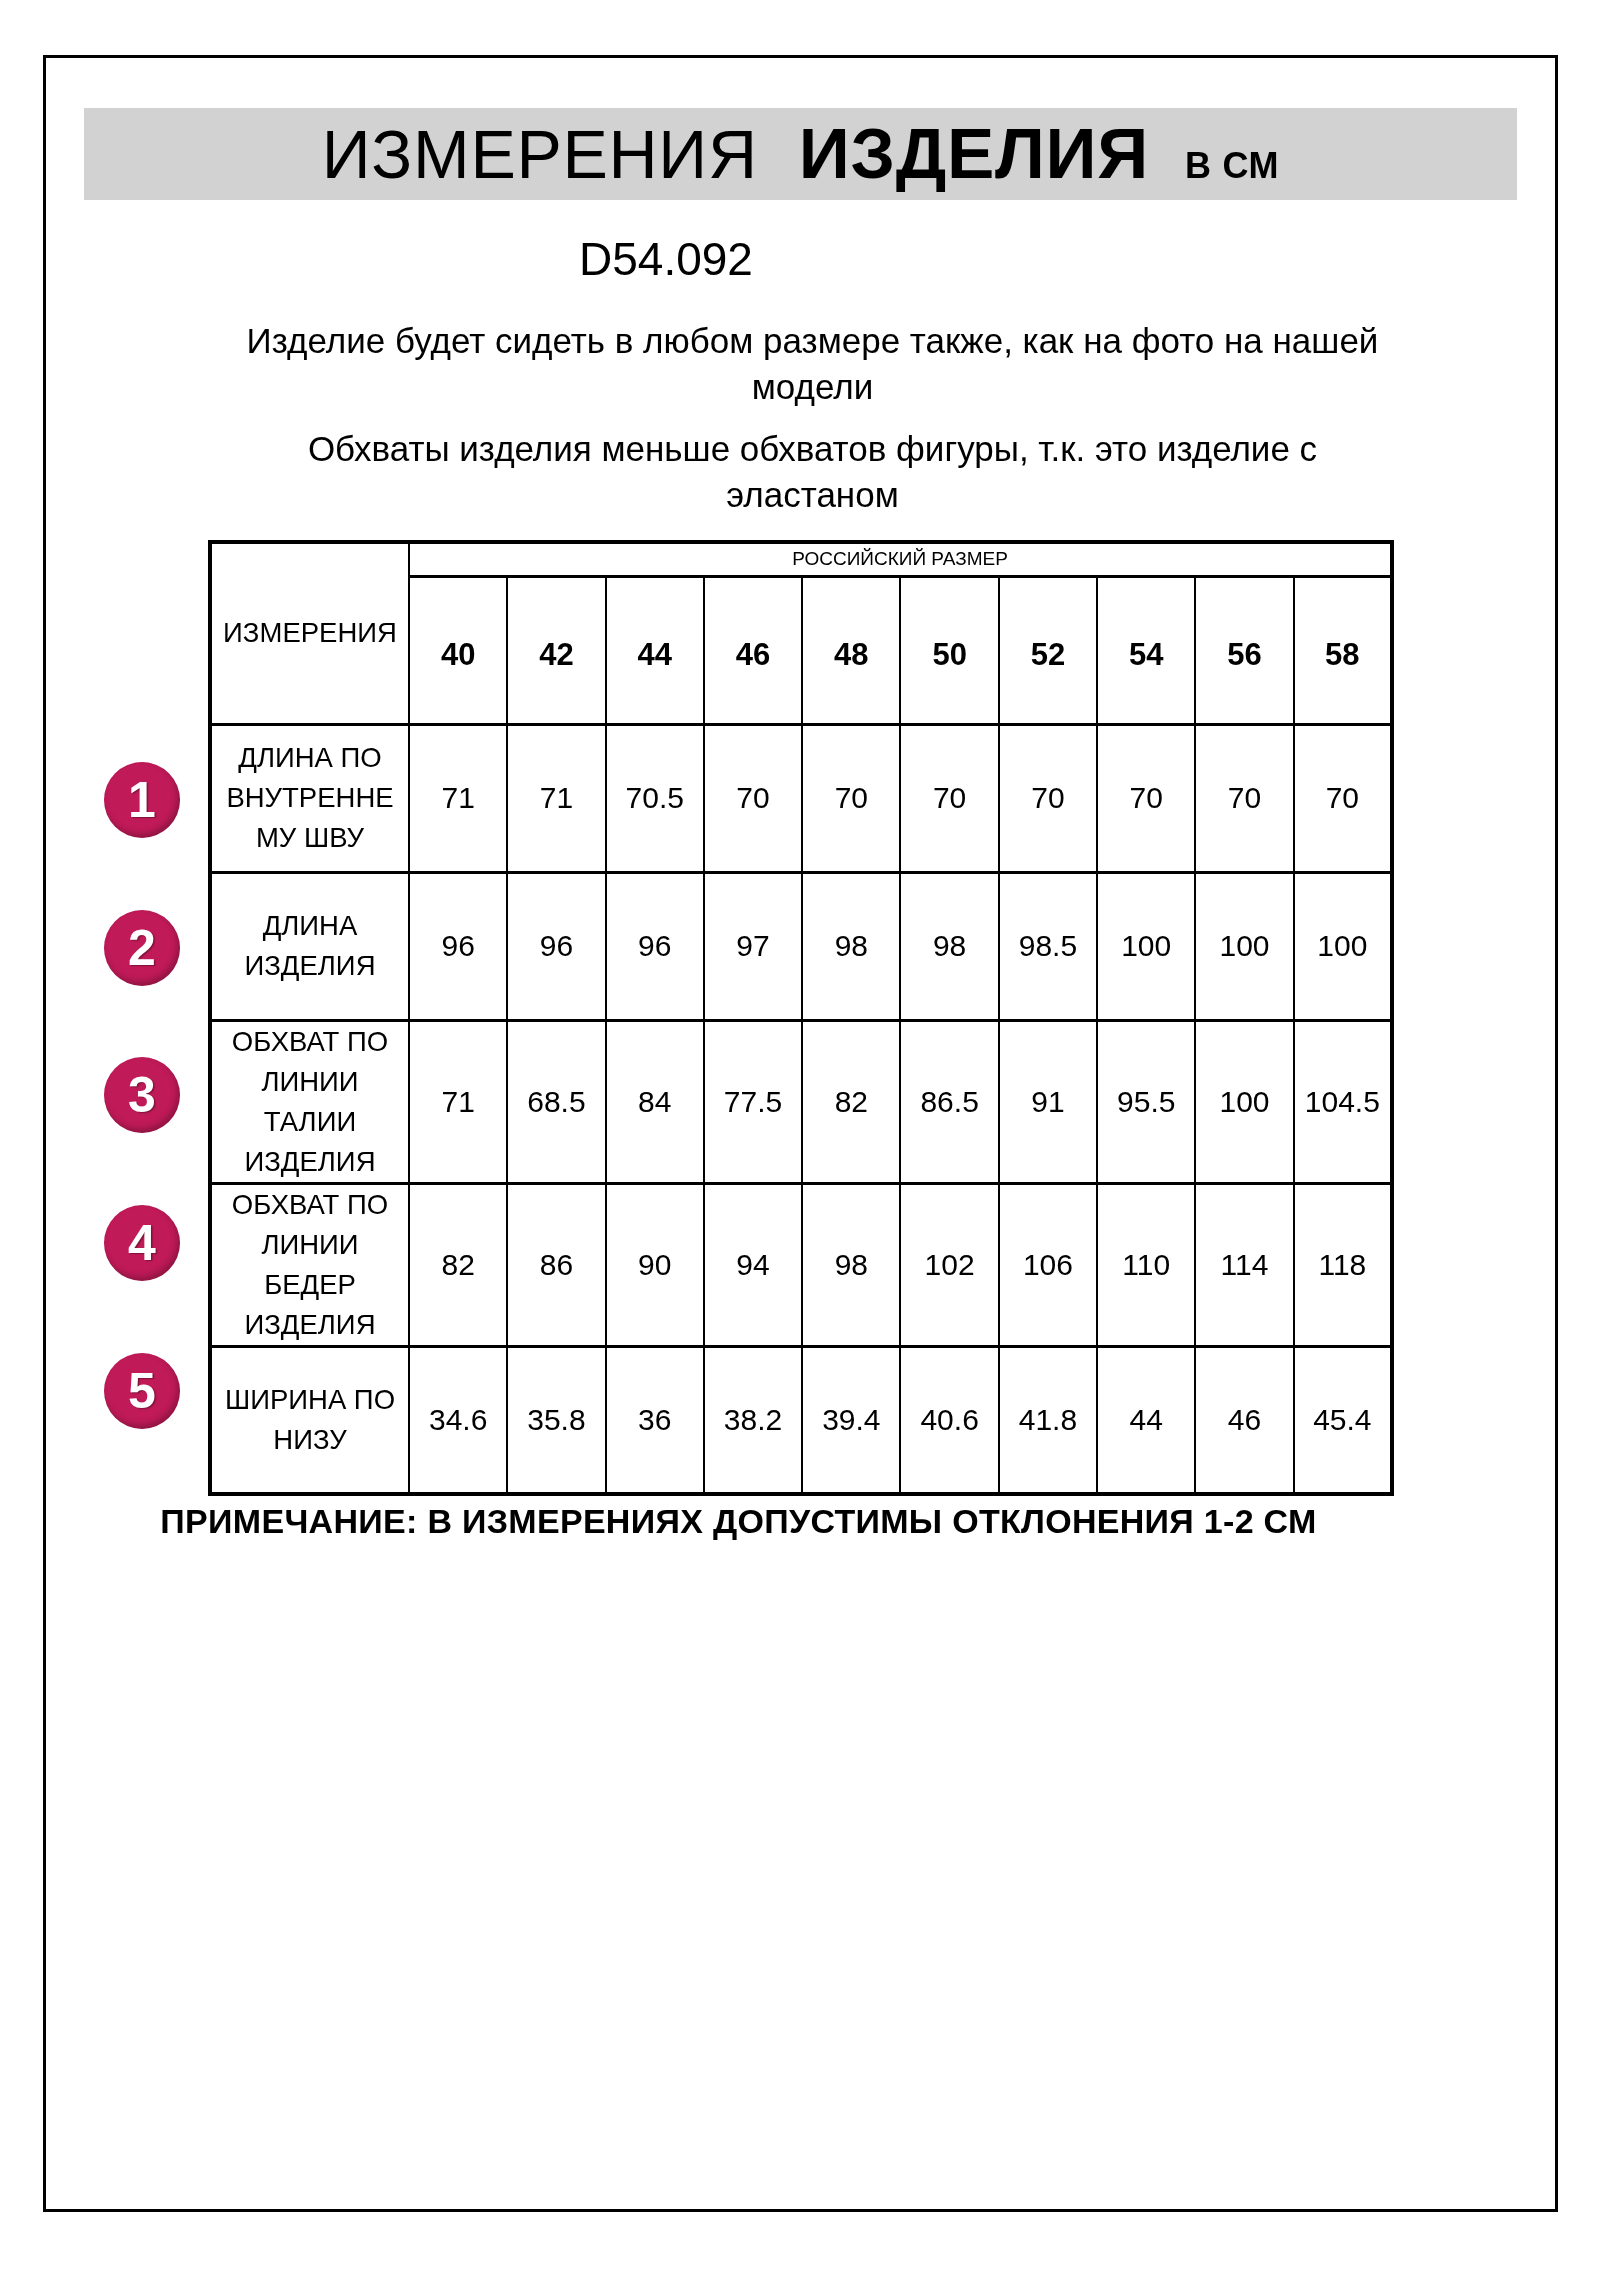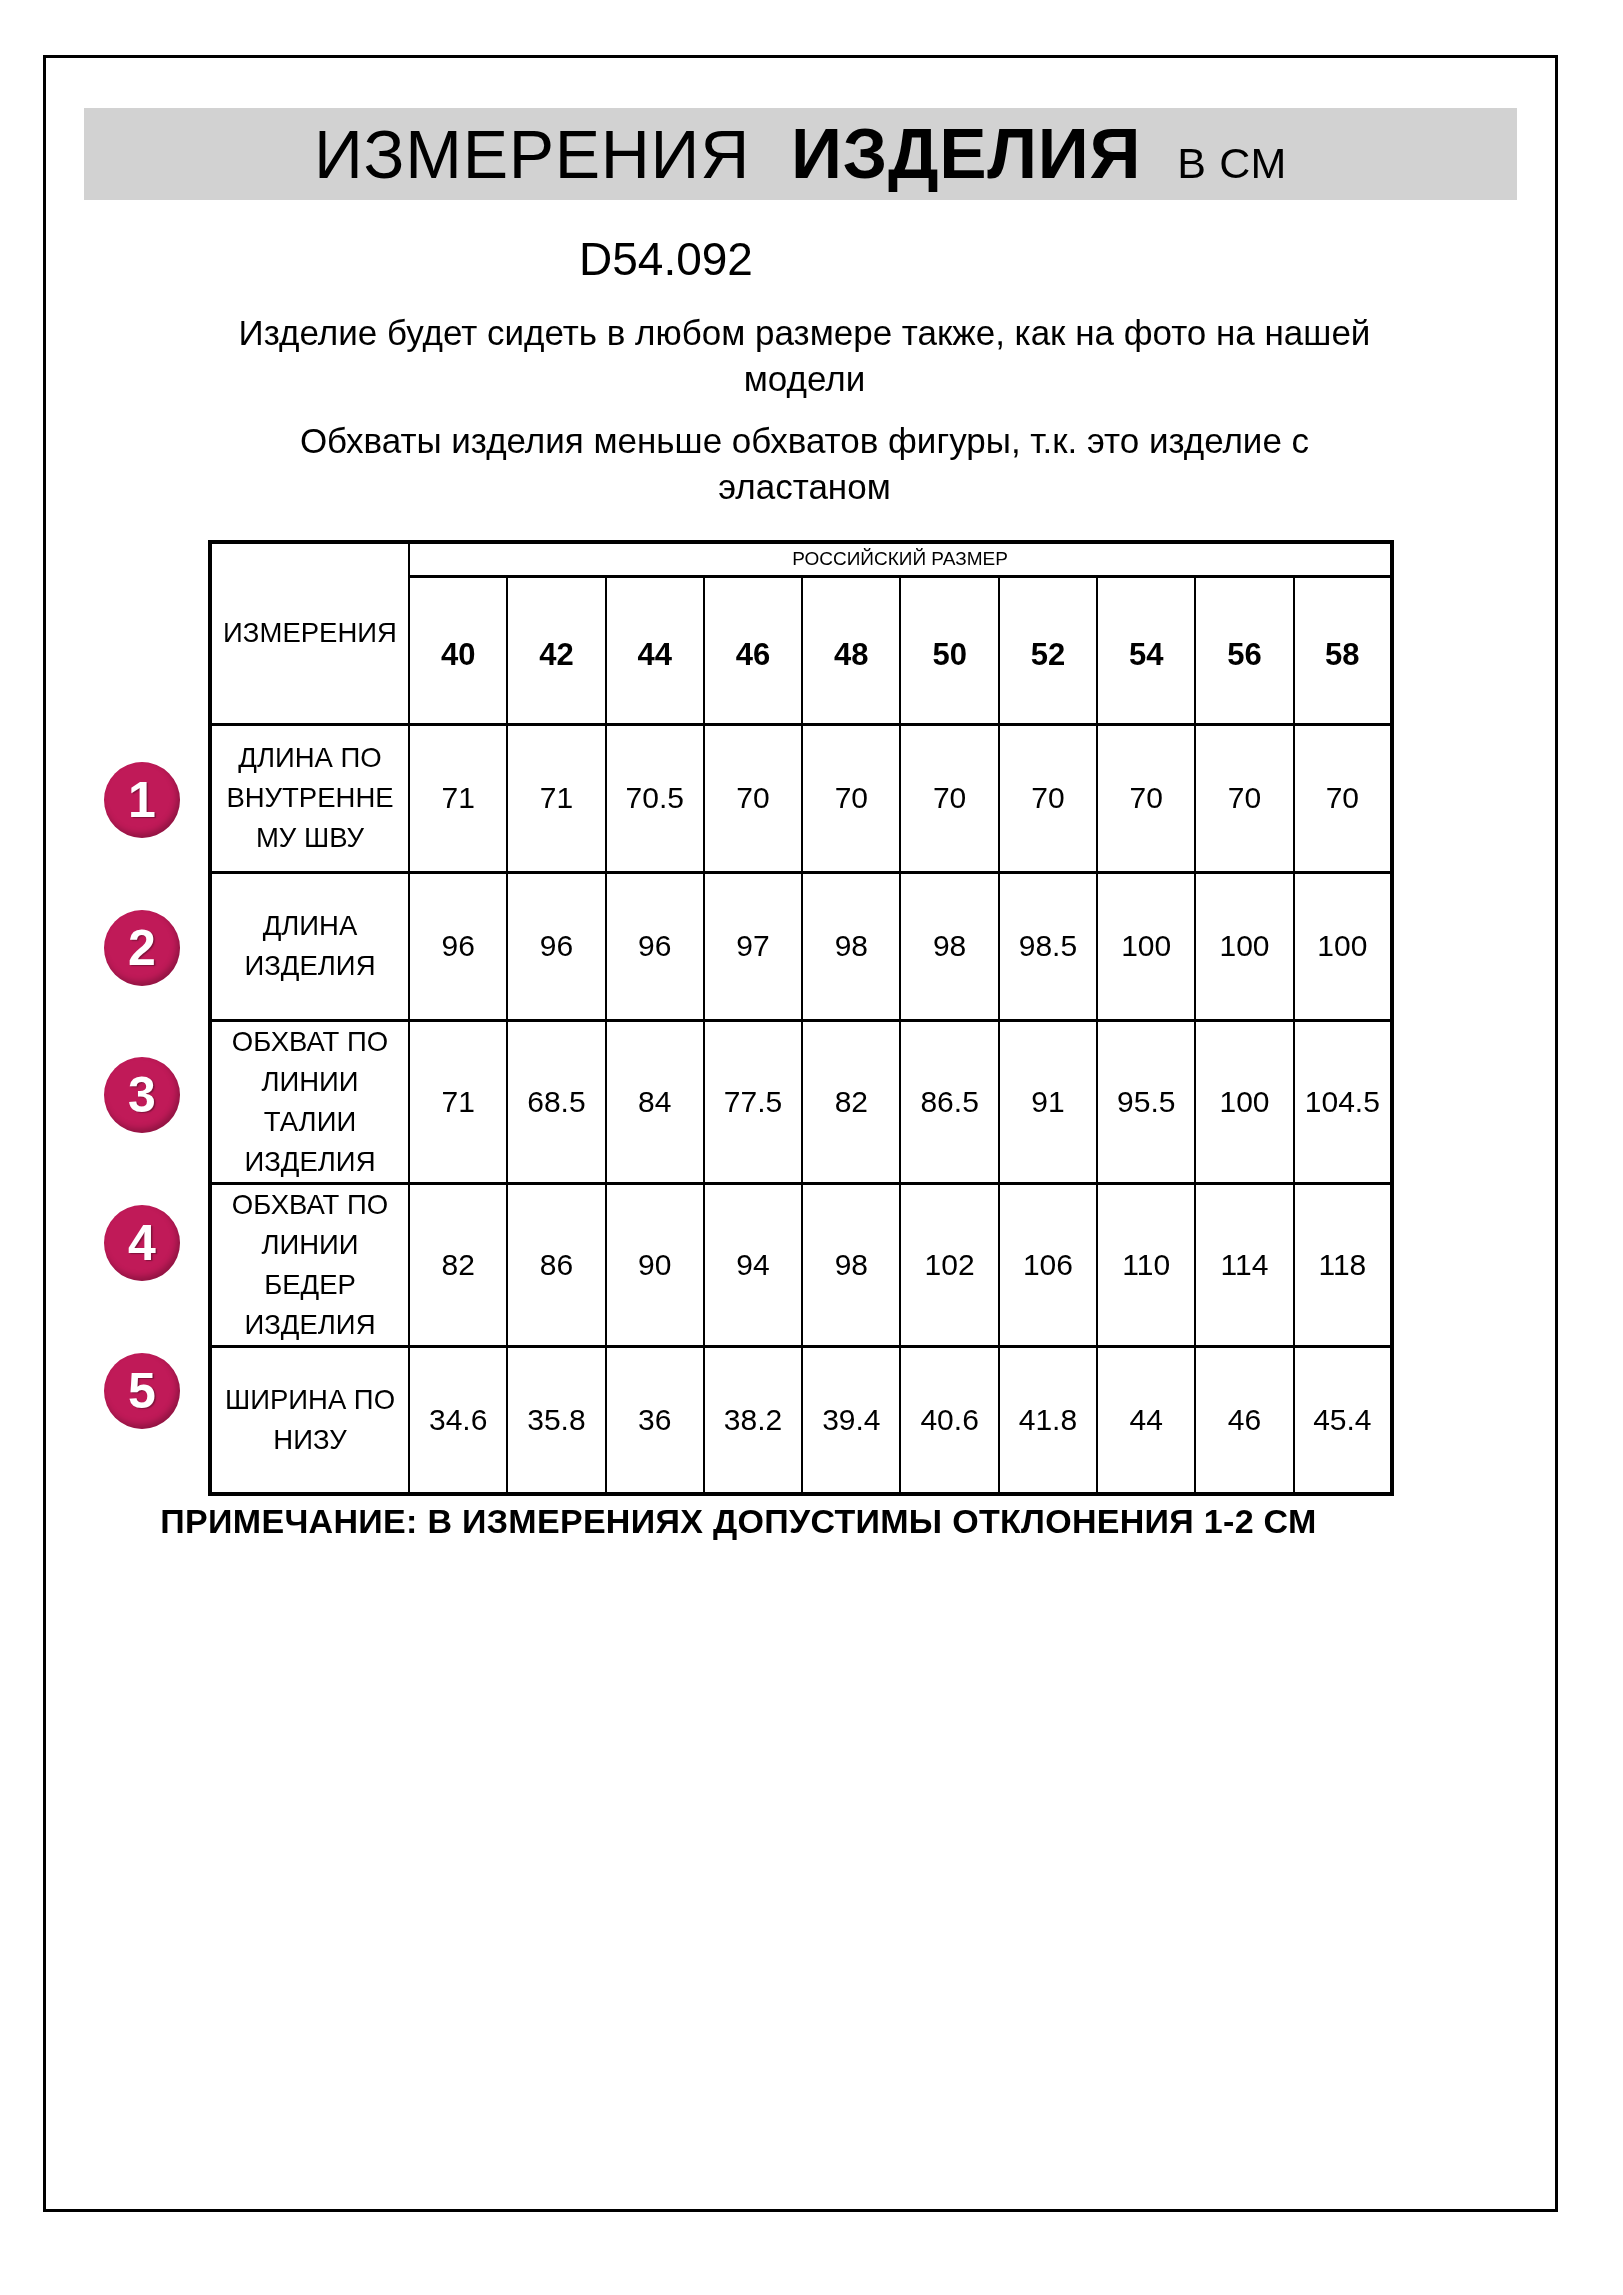--- a/index.html
+++ b/index.html
@@ -10,27 +10,27 @@
   .frame{
     position:absolute;left:43px;top:55px;width:1515px;height:2157px;
     border:3.9px solid #000;box-sizing:border-box;
   }
   .title-bar{
     position:absolute;left:84px;top:108px;width:1433px;height:92px;
     display:flex;align-items:baseline;justify-content:center;
   }
   .title-word{font-size:68px;line-height:92px;letter-spacing:0.7px;}
   .title-word-bold{font-size:71px;font-weight:bold;line-height:92px;margin-left:41px;letter-spacing:0.7px;}
-  .title-units{font-size:43px;font-weight:normal;margin-left:36px;letter-spacing:0.7px;}
+  .title-units{font-size:36px;font-weight:bold;margin-left:36px;letter-spacing:0.7px;}
   .model{
     position:absolute;left:43px;top:234px;width:1246px;
     text-align:center;font-size:46px;line-height:1.1;
   }
   .para{
-    position:absolute;left:43px;width:1515px;margin:4px;
+    position:absolute;left:43px;width:1515px;margin:12px;
     text-align:center;font-size:35px;line-height:46px;white-space:pre-line;
   }
   .para-fit{top:306px;}
   .para-elastane{top:414px;}
   .size-table{
     position:absolute;left:208px;top:540px;width:1186px;
     border-collapse:collapse;table-layout:fixed;
     border:4.6px solid #000;
   }
   .size-table td{

